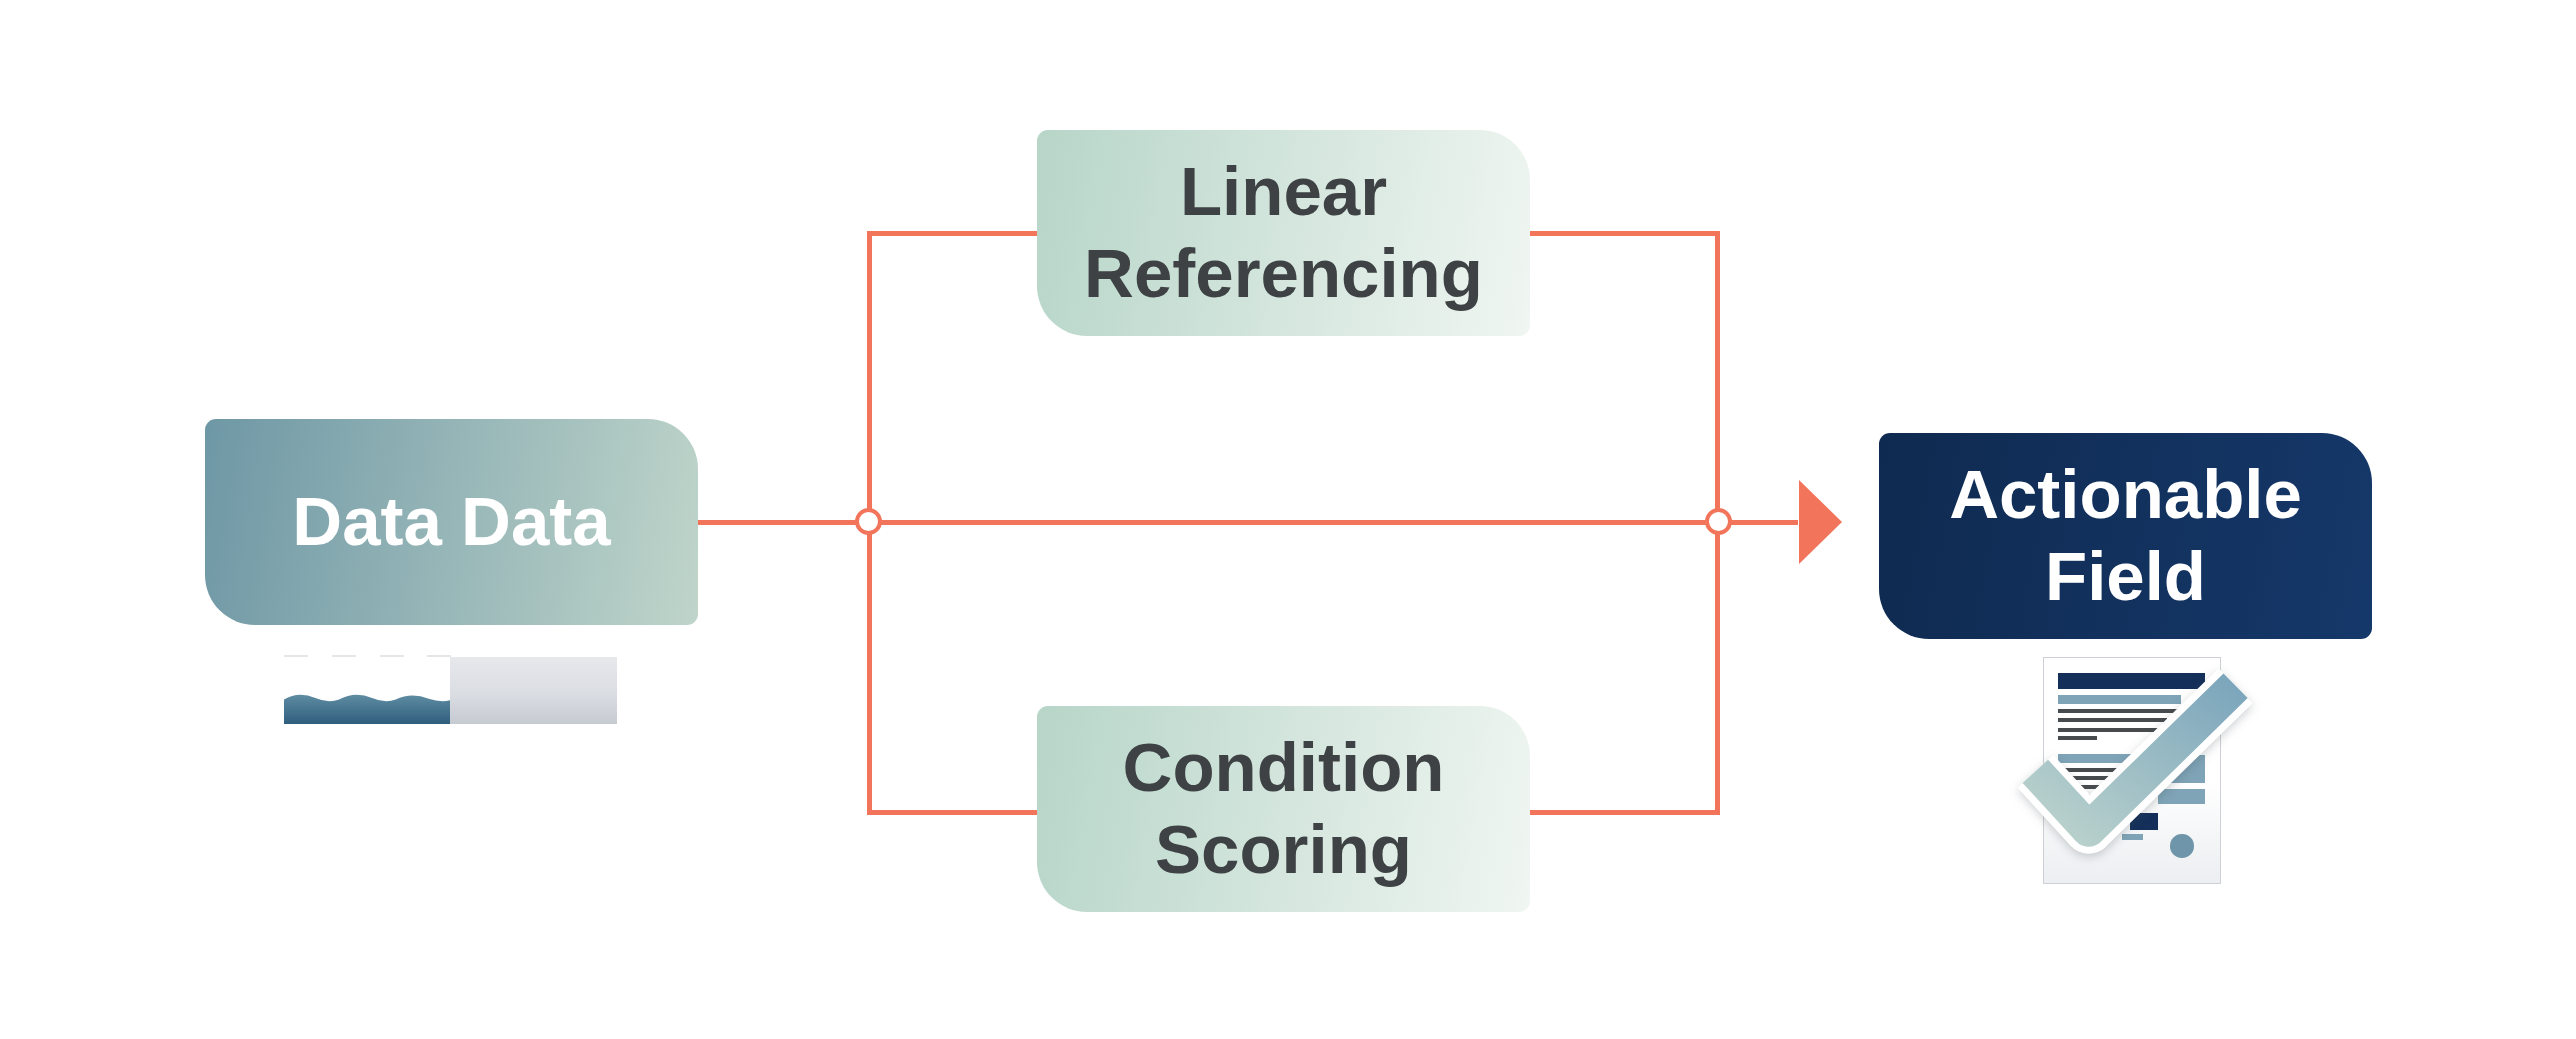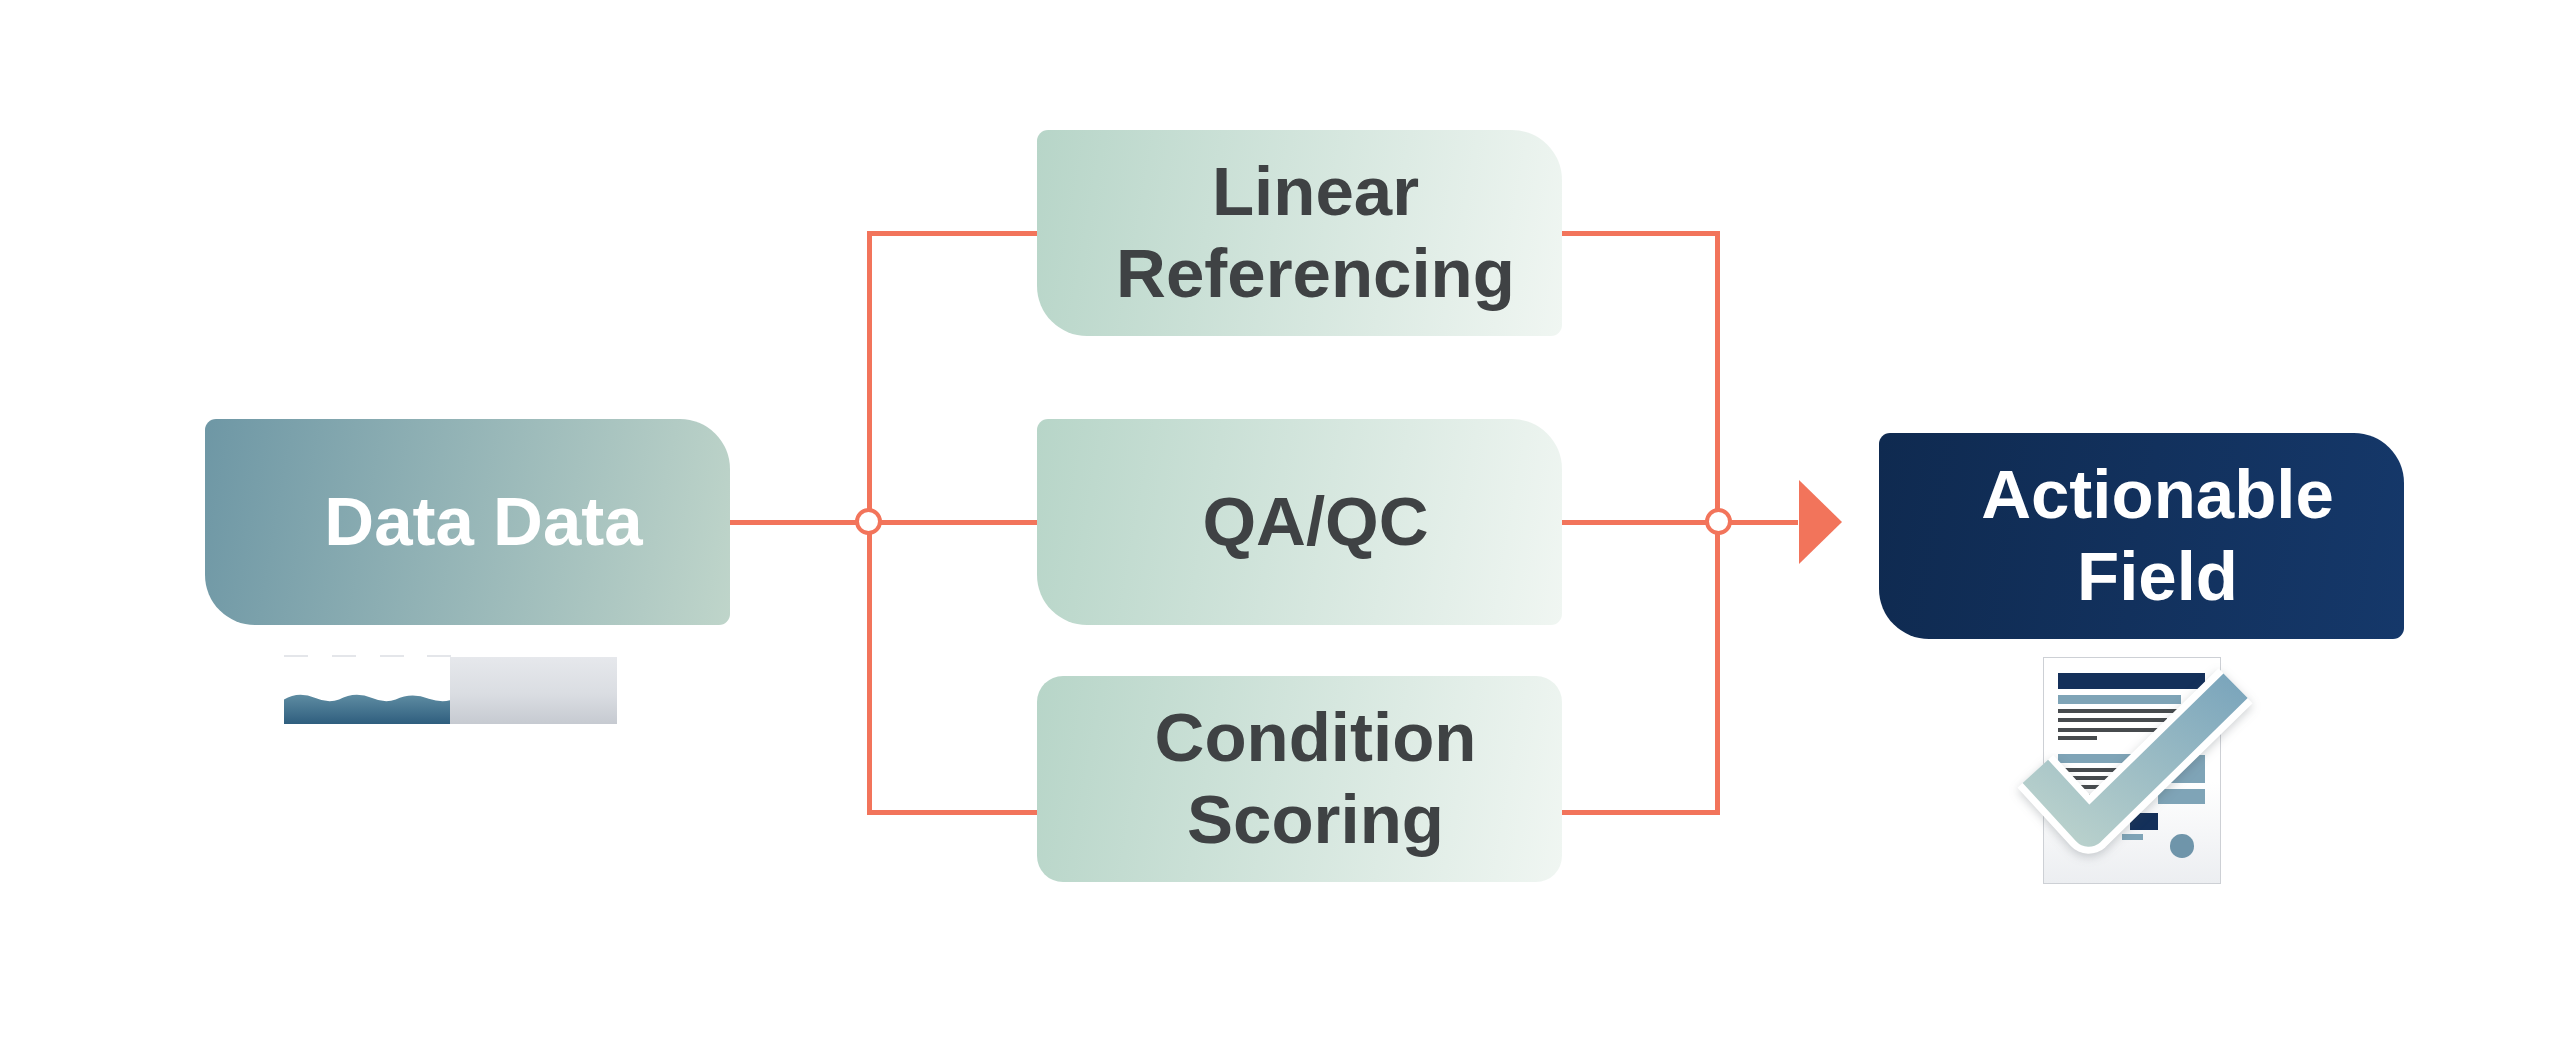--- a/index.html
+++ b/index.html
@@ -28,28 +28,28 @@
     border-left:43px solid #F2745B;
   }
   
   .box{
     position:absolute;z-index:2;
     width:493px;height:206px;
     border-radius:11px 50px 11px 50px;
     display:flex;flex-direction:column;
     align-items:center;justify-content:center;
     text-align:center;
-    font-weight:bold;font-size:69px;line-height:82px;padding-left:32px;
+    font-weight:bold;font-size:69px;line-height:82px;
   }
   .box .ln{display:block;white-space:nowrap;}
   .box-source{left:205px;top:419px;background:linear-gradient(100deg,#6E97A5 0%,#BFD5CA 100%);color:#ffffff;}
   .box-step{left:1037px;background:linear-gradient(100deg,#B7D5C8 0%,#F0F6F2 100%);color:#3F4244;}
   .box-step1{top:130px;}
   .box-step2{top:419px;}
-  .box-step3{top:676px;border-radius:26px;}
+  .box-step3{top:706px;}
   .box-result{left:1879px;top:419px;background:linear-gradient(100deg,#0F2A50 0%,#15386A 100%);color:#ffffff;margin-top:14px;}
   
   .pipe-icon{position:absolute;left:284px;top:655px;width:333px;height:68px;z-index:2;}
   .pipe-dash{position:absolute;top:0;height:3.1px;background:#E4E6EA;}
   .pipe-white{position:absolute;left:0;top:1.6px;width:166px;height:67px;background:#ffffff;}
   .pipe-water{position:absolute;left:0;bottom:0;width:166px;height:67px;}
   .pipe-gray{position:absolute;left:166px;top:1.6px;width:167px;height:67px;background:linear-gradient(180deg,#E6E8EC 0%,#DADDE2 55%,#C6CAD1 100%);}
   
   .doc-icon{
     position:absolute;left:2043px;top:657px;width:178px;height:227px;z-index:2;
@@ -77,23 +77,20 @@
 
   <div class="box box-source">
     <span class="ln">Data Data</span>
   </div>
 
   <div class="box box-step box-step1">
     <span class="ln">Linear</span>
     <span class="ln">Referencing</span>
   </div>
 
-  <div class="box box-step box-step2">
-    <span class="ln">QA/QC</span>
-  </div>
 
   <div class="box box-step box-step3">
     <span class="ln">Condition</span>
     <span class="ln">Scoring</span>
   </div>
 
   <div class="box box-result">
     <span class="ln">Actionable</span>
     <span class="ln">Field</span>
   </div>

